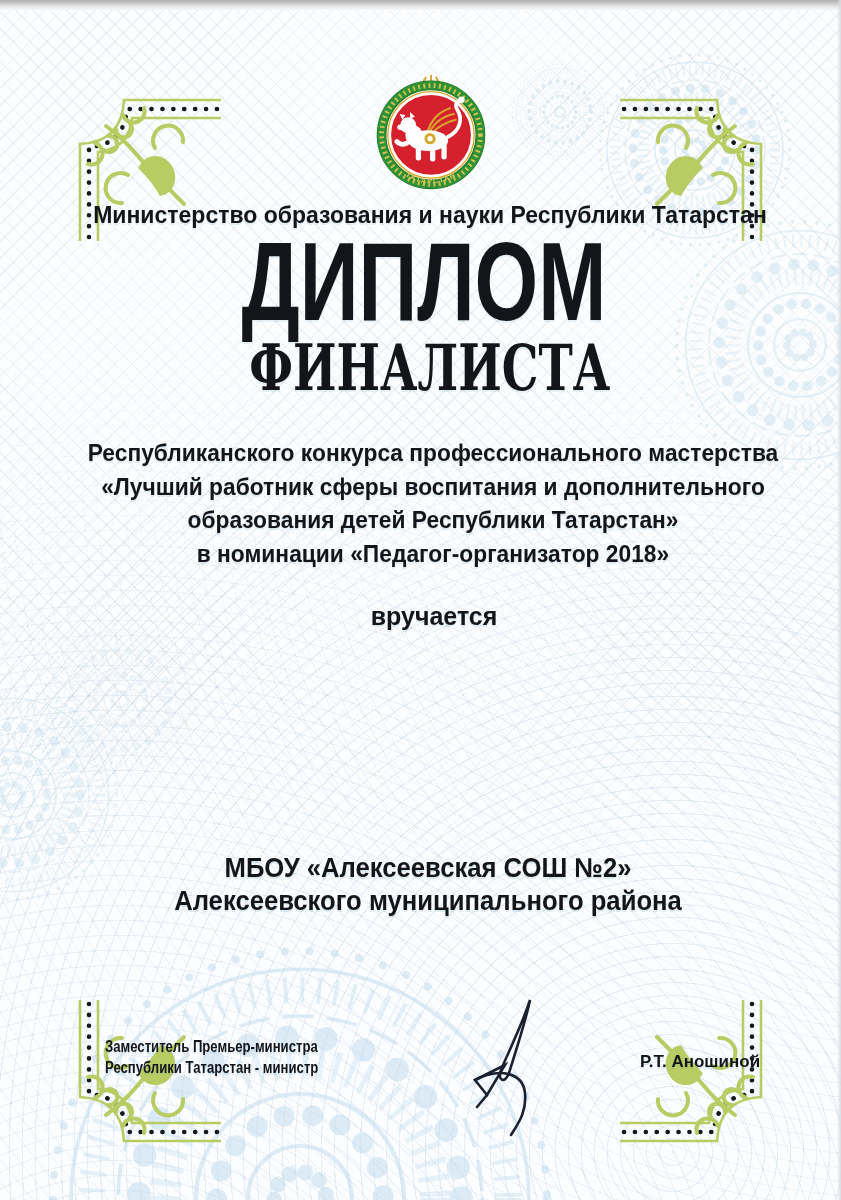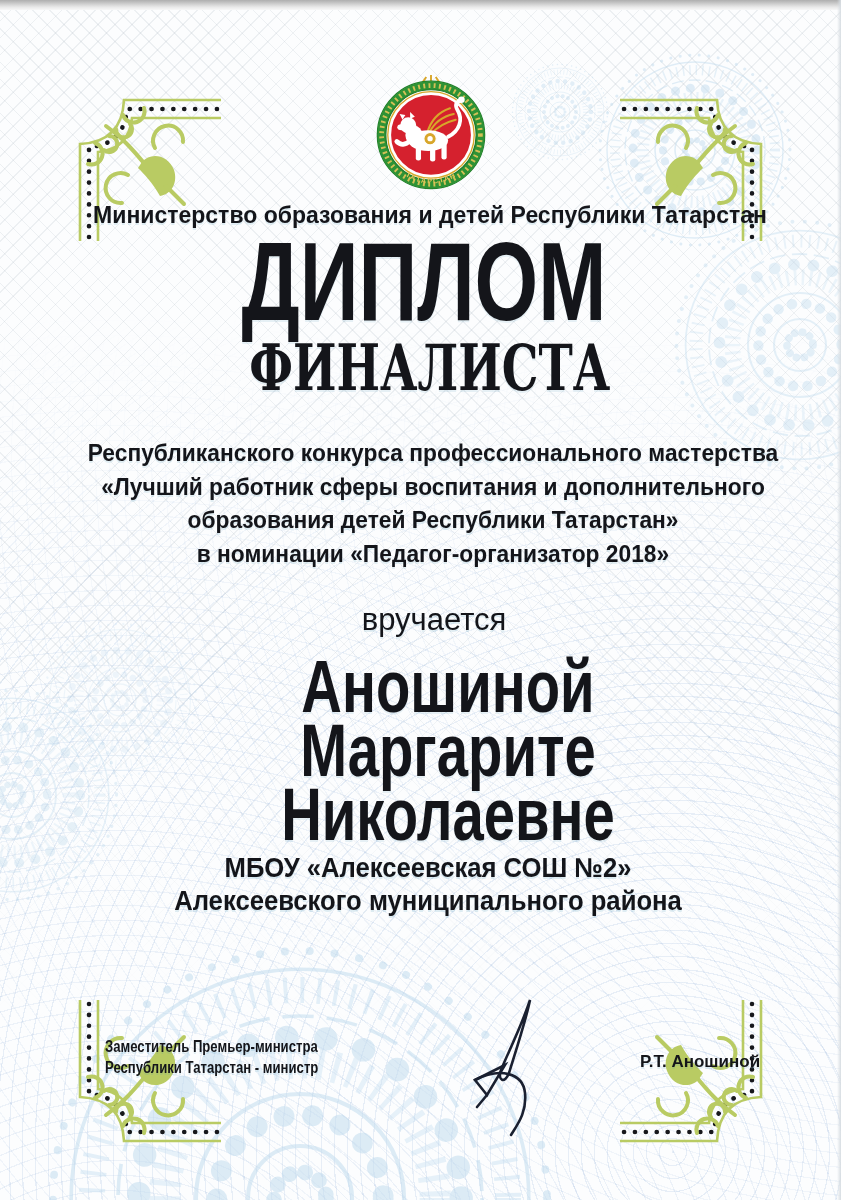--- a/index.html
+++ b/index.html
@@ -48,21 +48,21 @@
     font-size:112px;line-height:1;}
   .title1 span{display:inline-block;transform:scaleX(.73);transform-origin:center;
     text-shadow:0 2px 0 rgba(70,150,180,.12);}
   .title2{top:336px;padding-left:19px;font-family:"DejaVu Serif",serif;font-weight:bold;
     font-size:64px;line-height:1;}
   .title2 span{display:inline-block;transform:scaleX(.72);transform-origin:center;
     text-shadow:0 2px 0 rgba(70,150,180,.12);}
   .competition{top:437px;padding-left:25px;font-size:23.5px;font-weight:bold;line-height:33.5px;
     text-shadow:0 2px 0 rgba(70,150,180,.14);}
   .competition div{transform:scaleX(.97);transform-origin:center;}
-  .presented{top:602px;padding-left:27px;font-size:31px;font-weight:normal;
+  .presented{top:602px;padding-left:27px;font-size:25px;font-weight:bold;
     text-shadow:0 2px 0 rgba(70,150,180,.14);}
   .recipient{top:655px;padding-left:55px;font-size:74px;font-weight:bold;line-height:64px;
     text-shadow:0 2px 0 rgba(70,150,180,.12);}
   .recipient div{transform:scaleX(.76);transform-origin:center;}
   .organization{top:852px;padding-left:15px;font-size:27px;font-weight:bold;line-height:33px;
     text-shadow:0 2px 0 rgba(70,150,180,.16);}
   .organization div{transform:scaleX(.95);transform-origin:center;}
   .signer-title{position:absolute;left:105px;top:1036px;z-index:4;font-size:16px;font-weight:bold;
     line-height:21px;transform:scaleX(.82);transform-origin:left top;white-space:nowrap;
     text-shadow:0 1.5px 0 rgba(70,150,180,.15);}
@@ -167,42 +167,38 @@
         <path d="M38,66 C33,71 28,71 24,67" fill="none" stroke="#ffffff" stroke-width="5" stroke-linecap="round"></path>
         <rect x="44" y="70" width="5.5" height="17" rx="2.5" fill="#ffffff"></rect>
         <rect x="59" y="72" width="5.5" height="16" rx="2.5" fill="#ffffff"></rect>
         <rect x="71" y="68" width="5.5" height="18" rx="2.5" fill="#ffffff"></rect>
         <circle cx="59" cy="64" r="6.5" fill="#d8a62a" stroke="#ffffff" stroke-width="1.2"></circle>
         <circle cx="59" cy="64" r="2.8" fill="#ffffff"></circle>
       </g>
     </g>
   </svg>
 
-  <div class="centered ministry">Министерство образования и детей Республики Татарстан</div>
+  <div class="centered ministry">Министерство образования и науки Республики Татарстан</div>
 
   <div class="centered title1">
     <span>ДИПЛОМ</span>
   </div>
   <div class="centered title2">
     <span>ФИНАЛИСТА</span>
   </div>
 
   <div class="centered competition">
     <div>Республиканского конкурса профессионального мастерства</div>
     <div>«Лучший работник сферы воспитания и дополнительного</div>
     <div>образования детей Республики Татарстан»</div>
     <div>в номинации «Педагог-организатор 2018»</div>
   </div>
 
   <div class="centered presented">вручается</div>
 
-  <div class="centered recipient">
-    <div>Аношиной</div>
-    <div>Маргарите Николаевне</div>
-  </div>
 
   <div class="centered organization">
     <div>МБОУ «Алексеевская СОШ №2»</div>
     <div>Алексеевского муниципального района</div>
   </div>
 
   <div class="signer-title">
     <div>Заместитель Премьер-министра</div>
     <div>Республики Татарстан - министр</div>
   </div>

